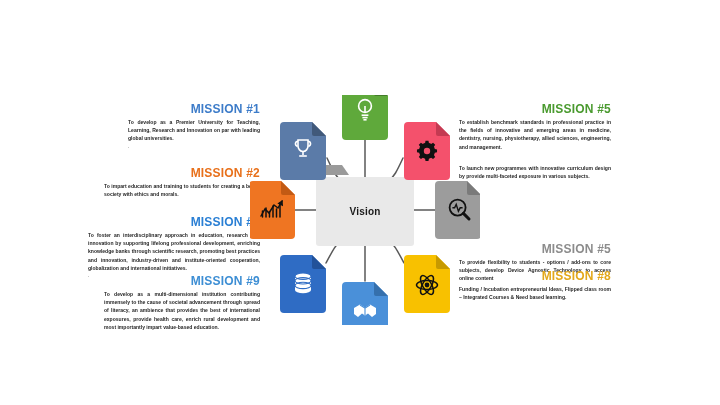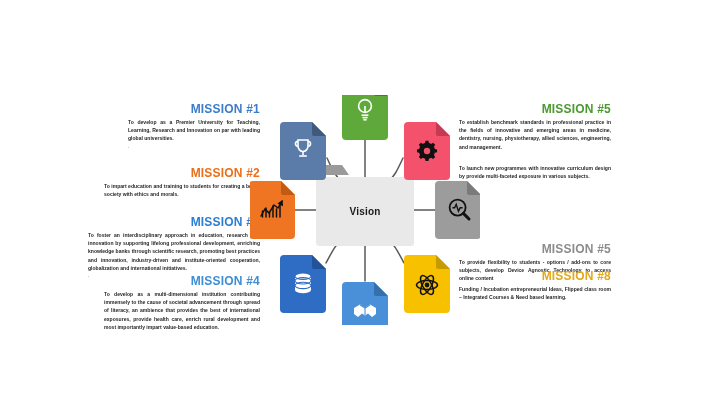--- a/index.html
+++ b/index.html
@@ -103,21 +103,21 @@
     <div class="m-body">To impart education and training to students for creating a better society with ethics and morals.</div>
   </div>
 
   <div class="mission align-right" id="mission-3">
     <div class="m-title" style="color: rgb(42, 127, 212);">MISSION #3</div>
     <div class="m-body">To foster an interdisciplinary approach in education, research and innovation by supporting lifelong professional development, enriching knowledge banks through scientific research, promoting best practices and innovation, industry-driven and institute-oriented cooperation, globalization and international initiatives.</div>
     <div class="m-dot">.</div>
   </div>
 
   <div class="mission align-right" id="mission-4">
-    <div class="m-title" style="color: rgb(61, 142, 212);">MISSION #4</div>
+    <div class="m-title" style="color: rgb(61, 142, 212);">MISSION #9</div>
     <div class="m-body">To develop as a multi-dimensional institution contributing immensely to the cause of societal advancement through spread of literacy, an ambience that provides the best of international exposures, provide health care, enrich rural development and most importantly impart value-based education.</div>
   </div>
 
   <div class="mission align-left" id="mission-5">
     <div class="m-title" style="color: rgb(74, 154, 47);">MISSION #5</div>
     <div class="m-body">To establish benchmark standards in professional practice in the fields of innovative and emerging areas in medicine, dentistry, nursing, physiotherapy, allied sciences, engineering, and management.</div>
   </div>
 
   <div class="mission align-right" id="mission-6">
     <div class="m-body">To launch new programmes with innovative curriculum design by provide multi-faceted exposure in various subjects.</div>

